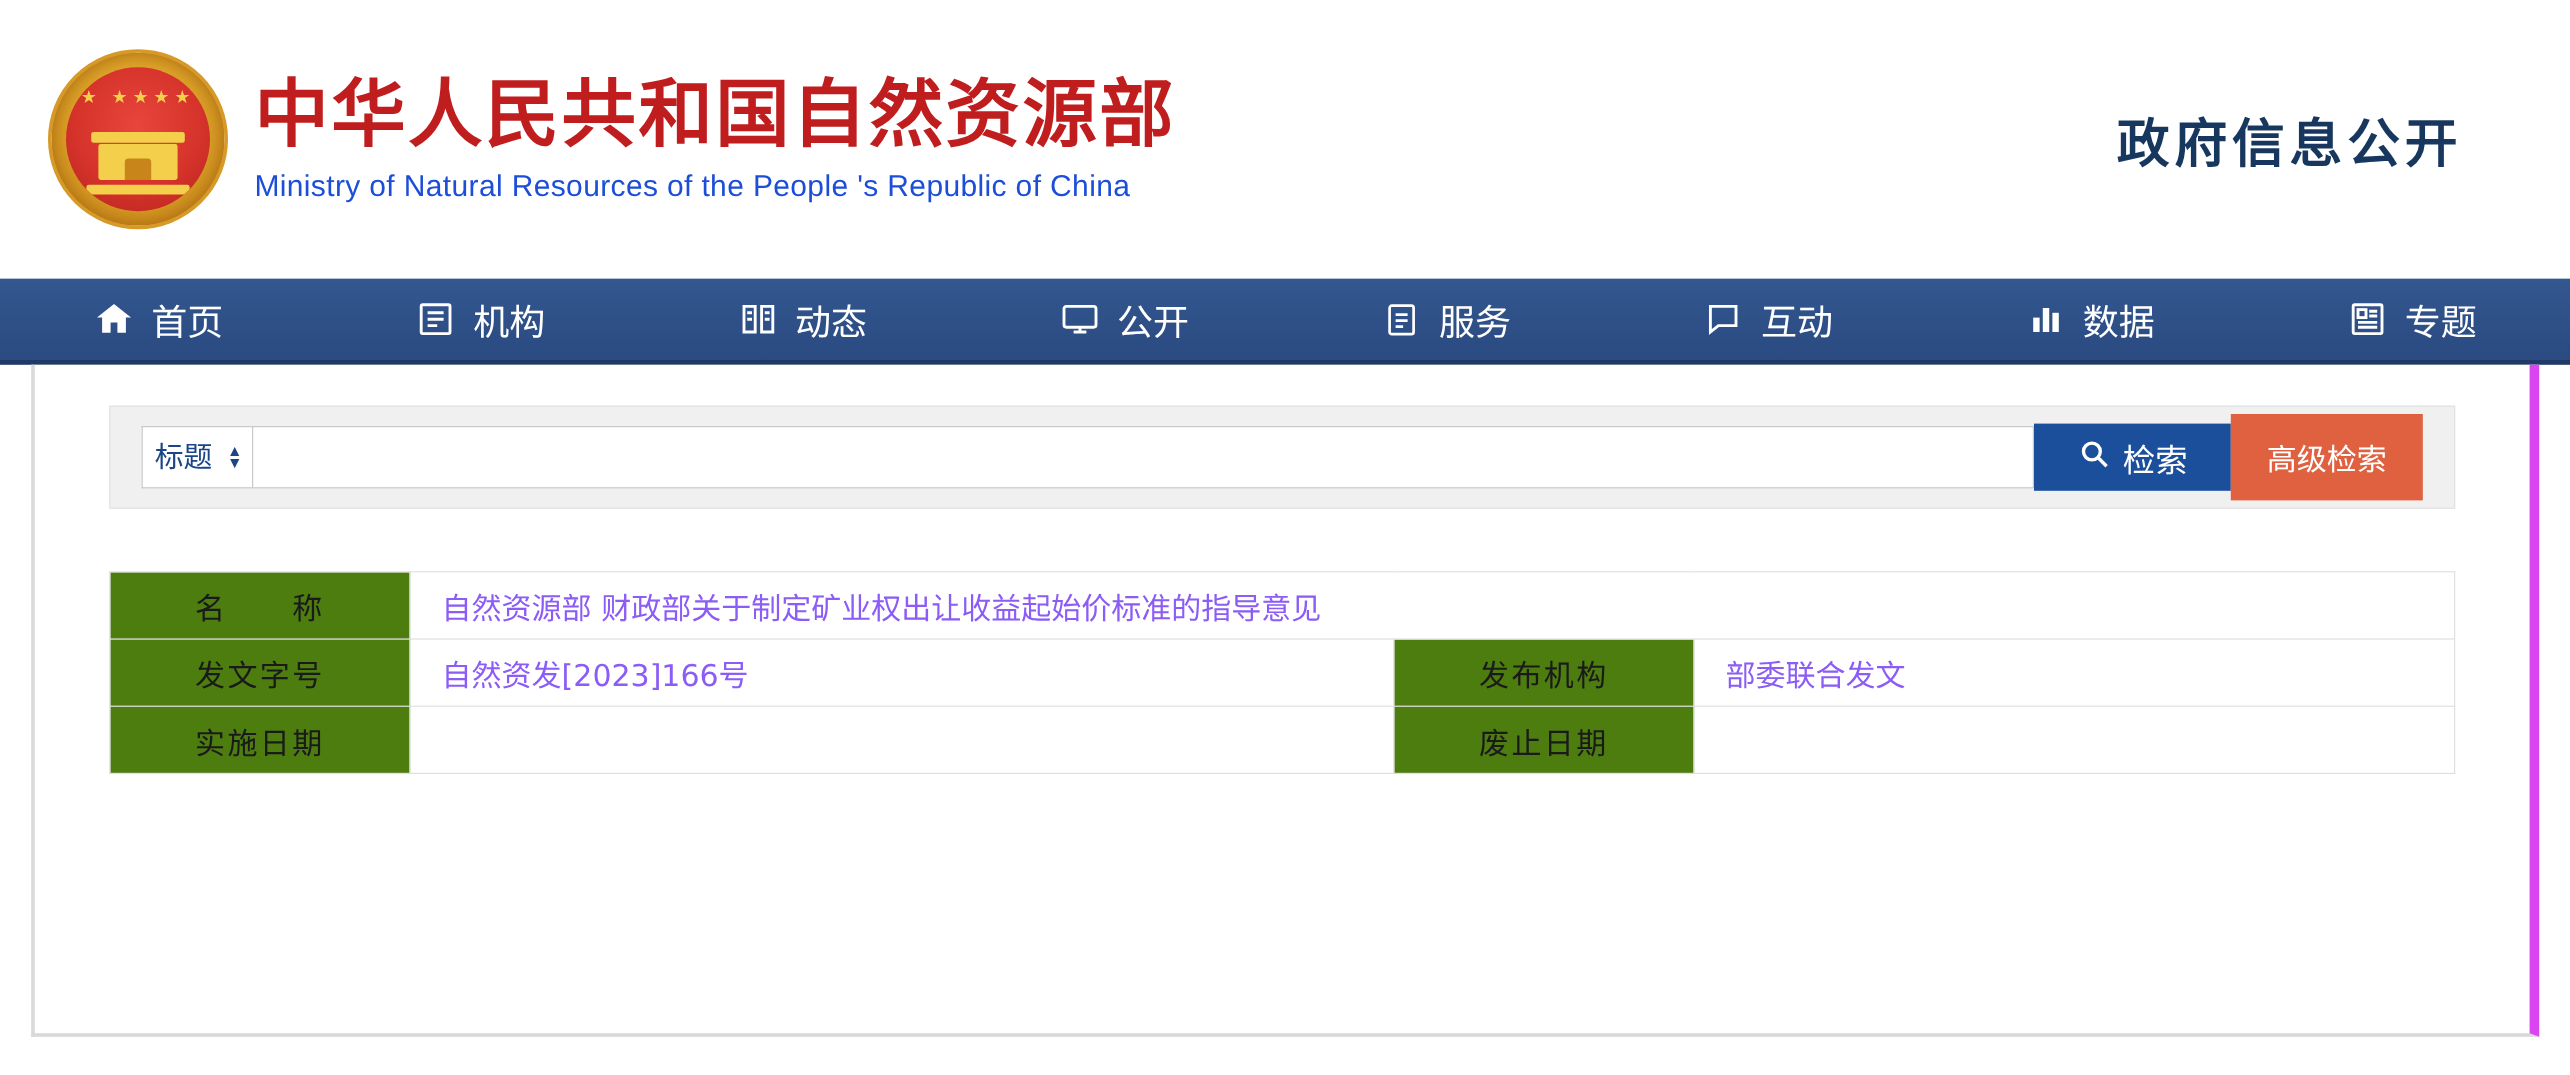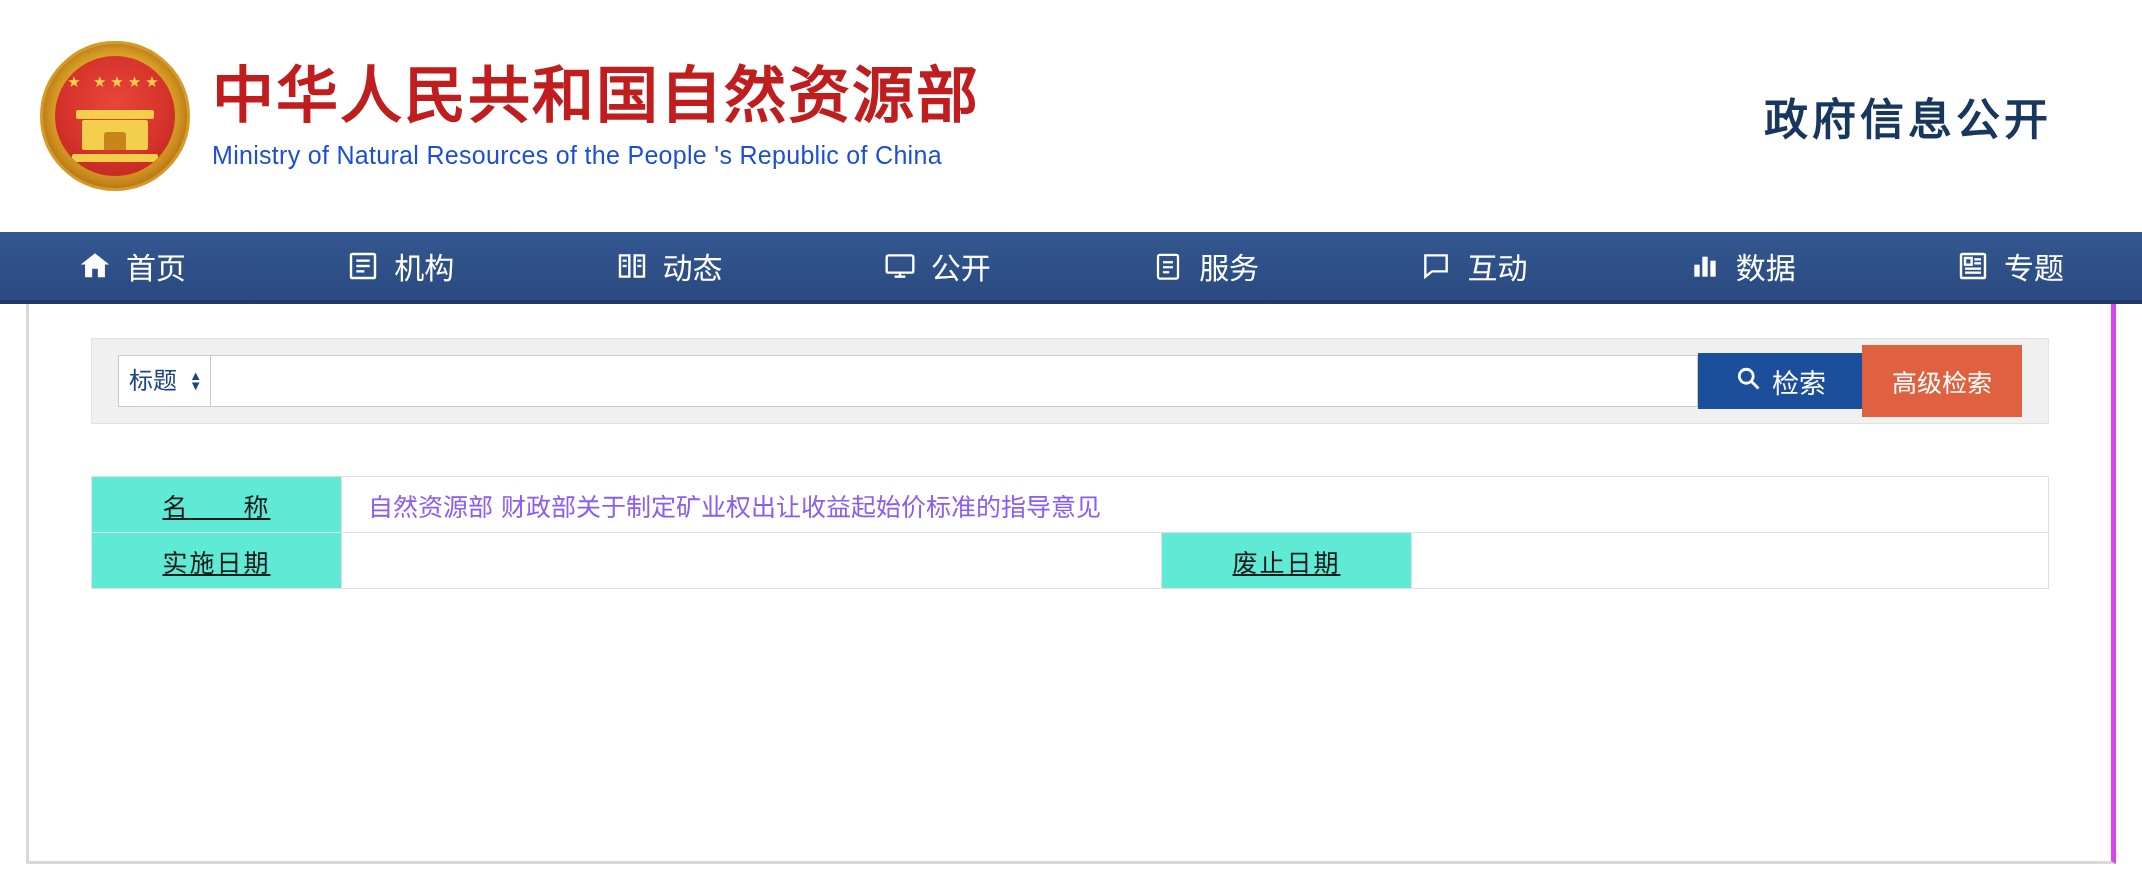--- a/index.html
+++ b/index.html
@@ -146,21 +146,21 @@
     display: inline-flex;
     align-items: center;
     justify-content: center;
   }
   .nav-item .ico svg { display: block; }
 
   
   .content-frame {
     margin: 0 26px;
     border-left: 3px solid #d9d9d9;
-    border-right: 5px solid #d946ef;
+    border-right: 8px solid #d946ef;
     border-bottom: 3px solid #d9d9d9;
     min-height: 560px;
     padding: 34px 62px 0 62px;
     background: #fff;
   }
 
   
   .searchbar {
     background: #f0f0f0;
     border: 1px solid #e2e2e2;
@@ -249,27 +249,26 @@
     table-layout: fixed;
   }
   .info-table td {
     border: 1px solid #e0e0e0;
     height: 56px;
     font-size: 25px;
     color: #8b5cf6;
     font-family: "DejaVu Sans", "Liberation Sans", sans-serif;
   }
   .info-table td.label {
-    background: #5eead4;
+    background: #4d7c0f;
     text-align: center;
     color: #1a1a1a;
     font-weight: normal;
     width: 250px;
     letter-spacing: 2px;
-    text-decoration: underline;
   }
   .info-table td.value {
     padding-left: 26px;
     background: #ffffff;
   }
 </style>
 </head>
 <body>
 
 <div class="page">
@@ -415,20 +414,26 @@
         <col style="width:820px">
         <col style="width:250px">
         <col>
       </colgroup>
       <tbody>
         <tr>
           <td class="label">名　　称</td>
           <td class="value" colspan="3">自然资源部 财政部关于制定矿业权出让收益起始价标准的指导意见</td>
         </tr>
         <tr>
+          <td class="label">发文字号</td>
+          <td class="value">自然资发[2023]166号</td>
+          <td class="label">发布机构</td>
+          <td class="value">部委联合发文</td>
+        </tr>
+        <tr>
           <td class="label">实施日期</td>
           <td class="value"></td>
           <td class="label">废止日期</td>
           <td class="value"></td>
         </tr>
       </tbody>
     </table>
 
   </div>
 </div>

